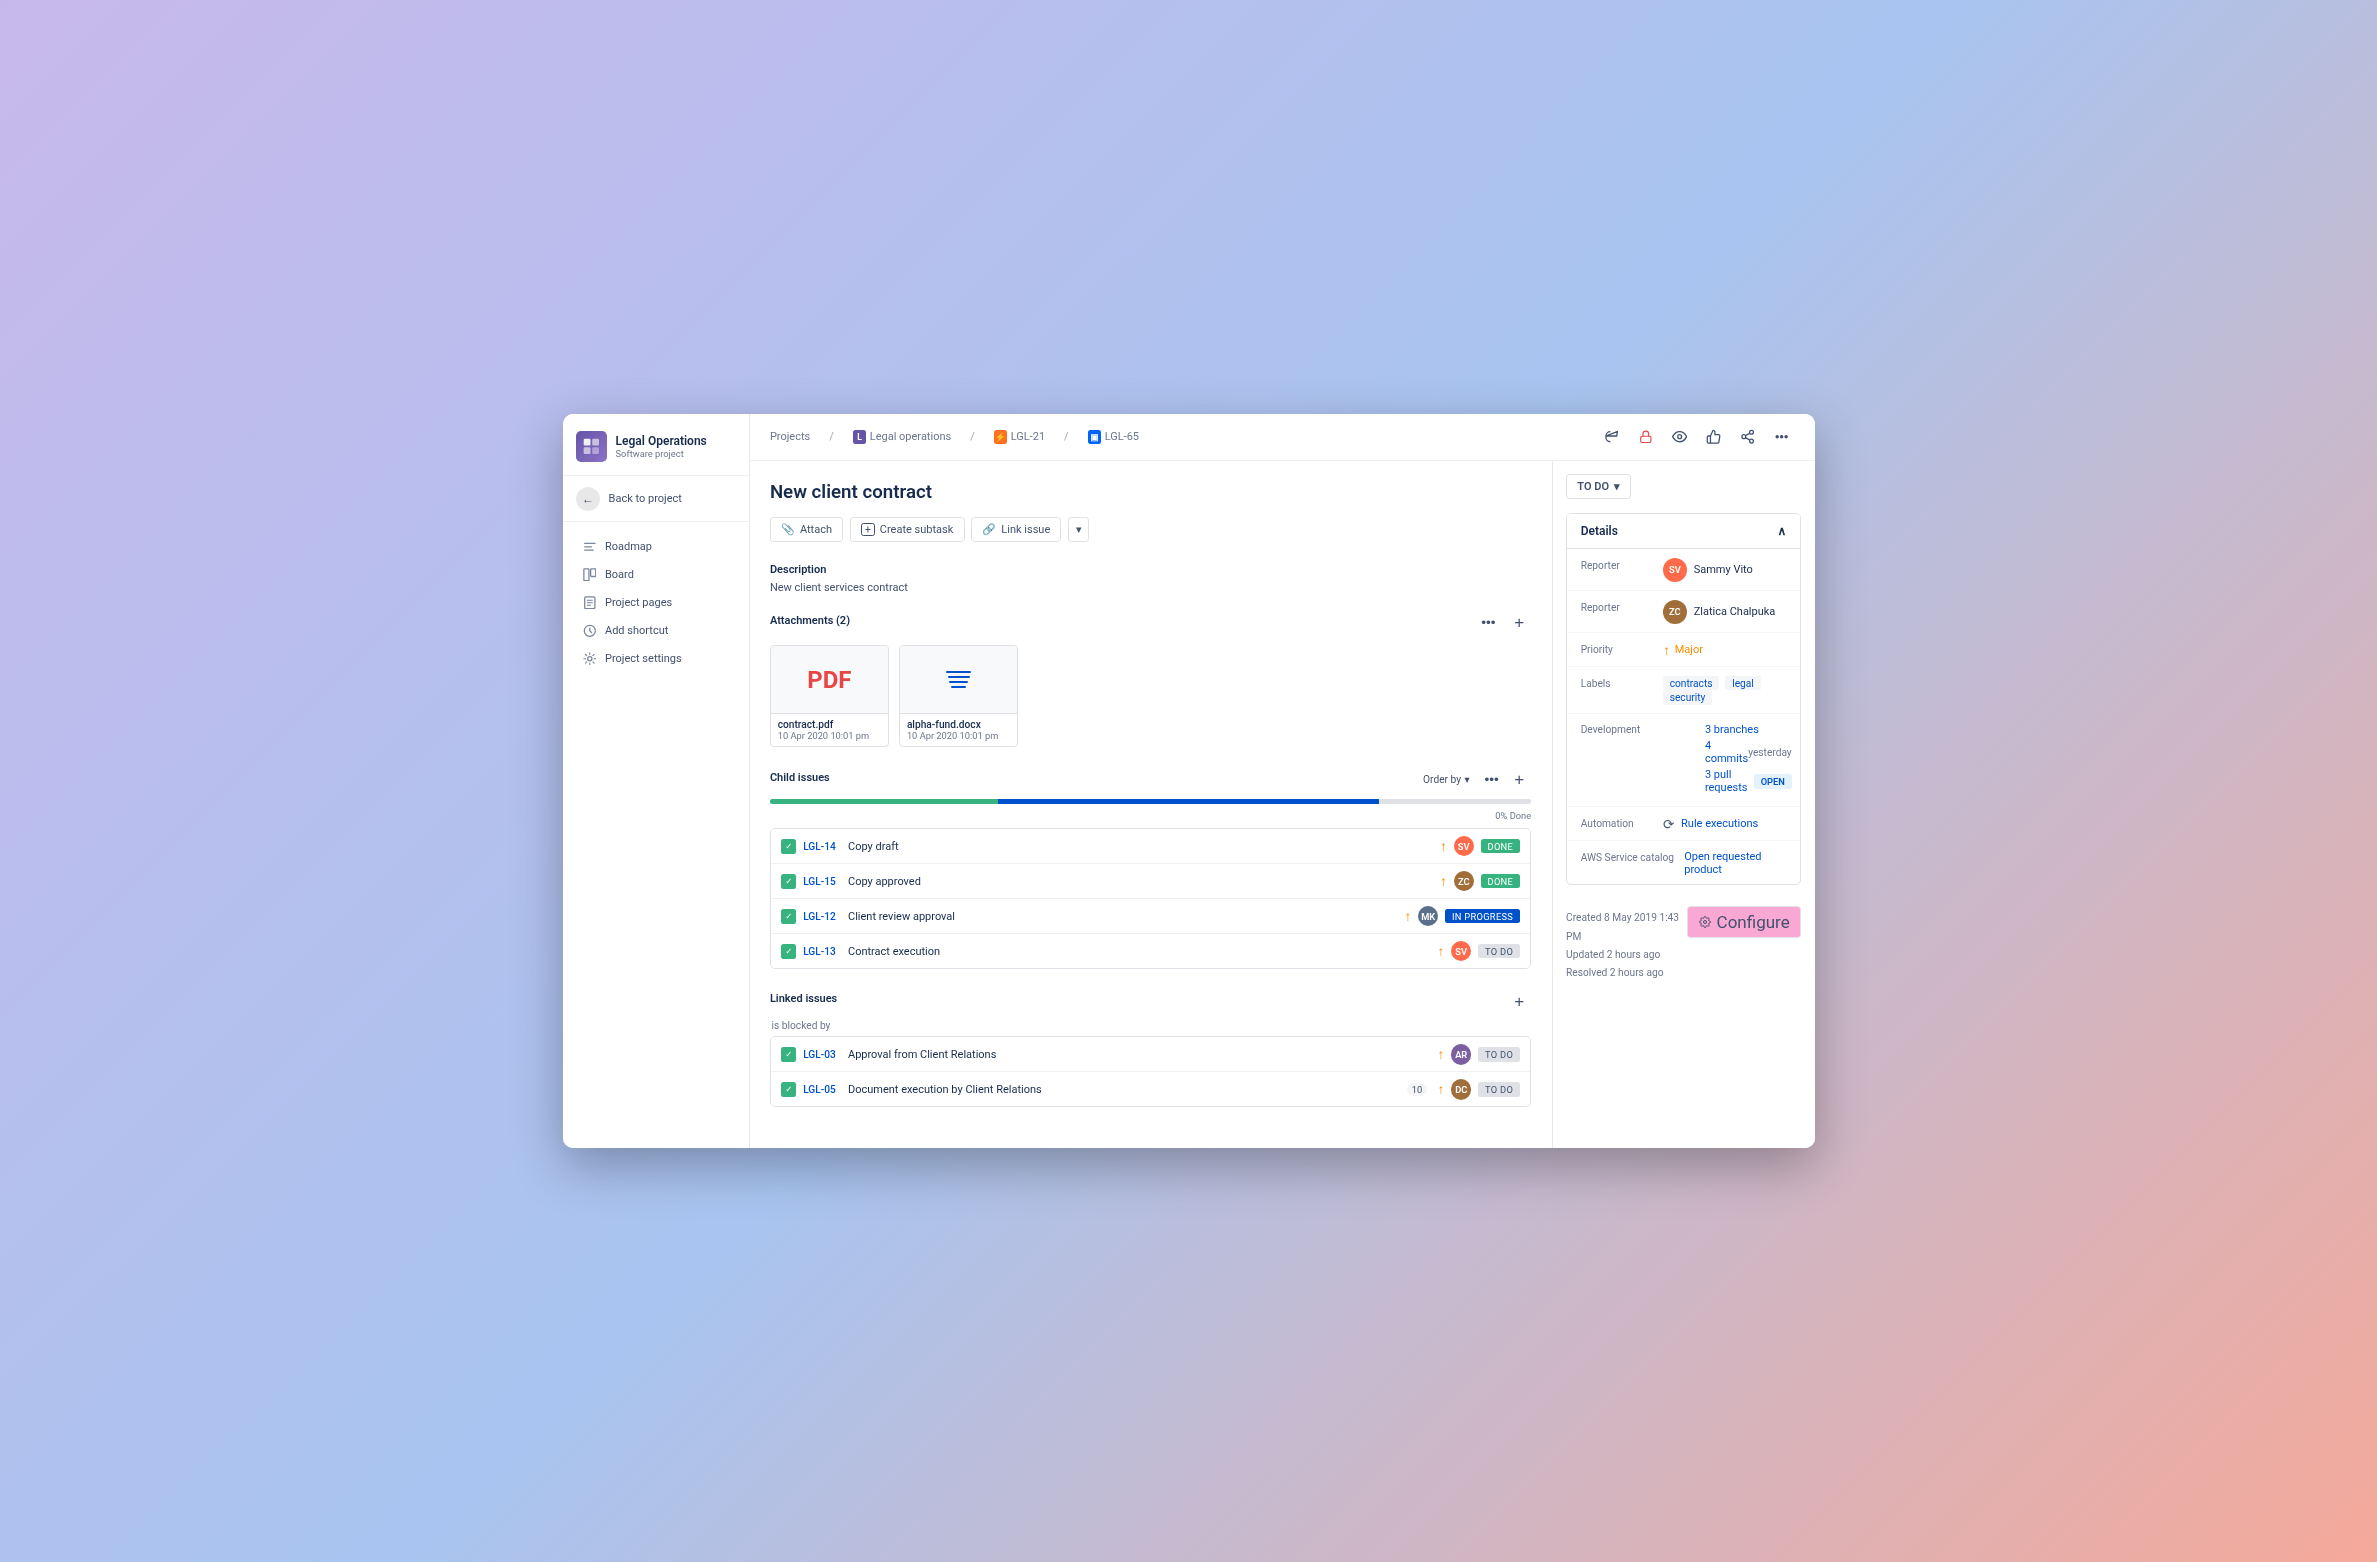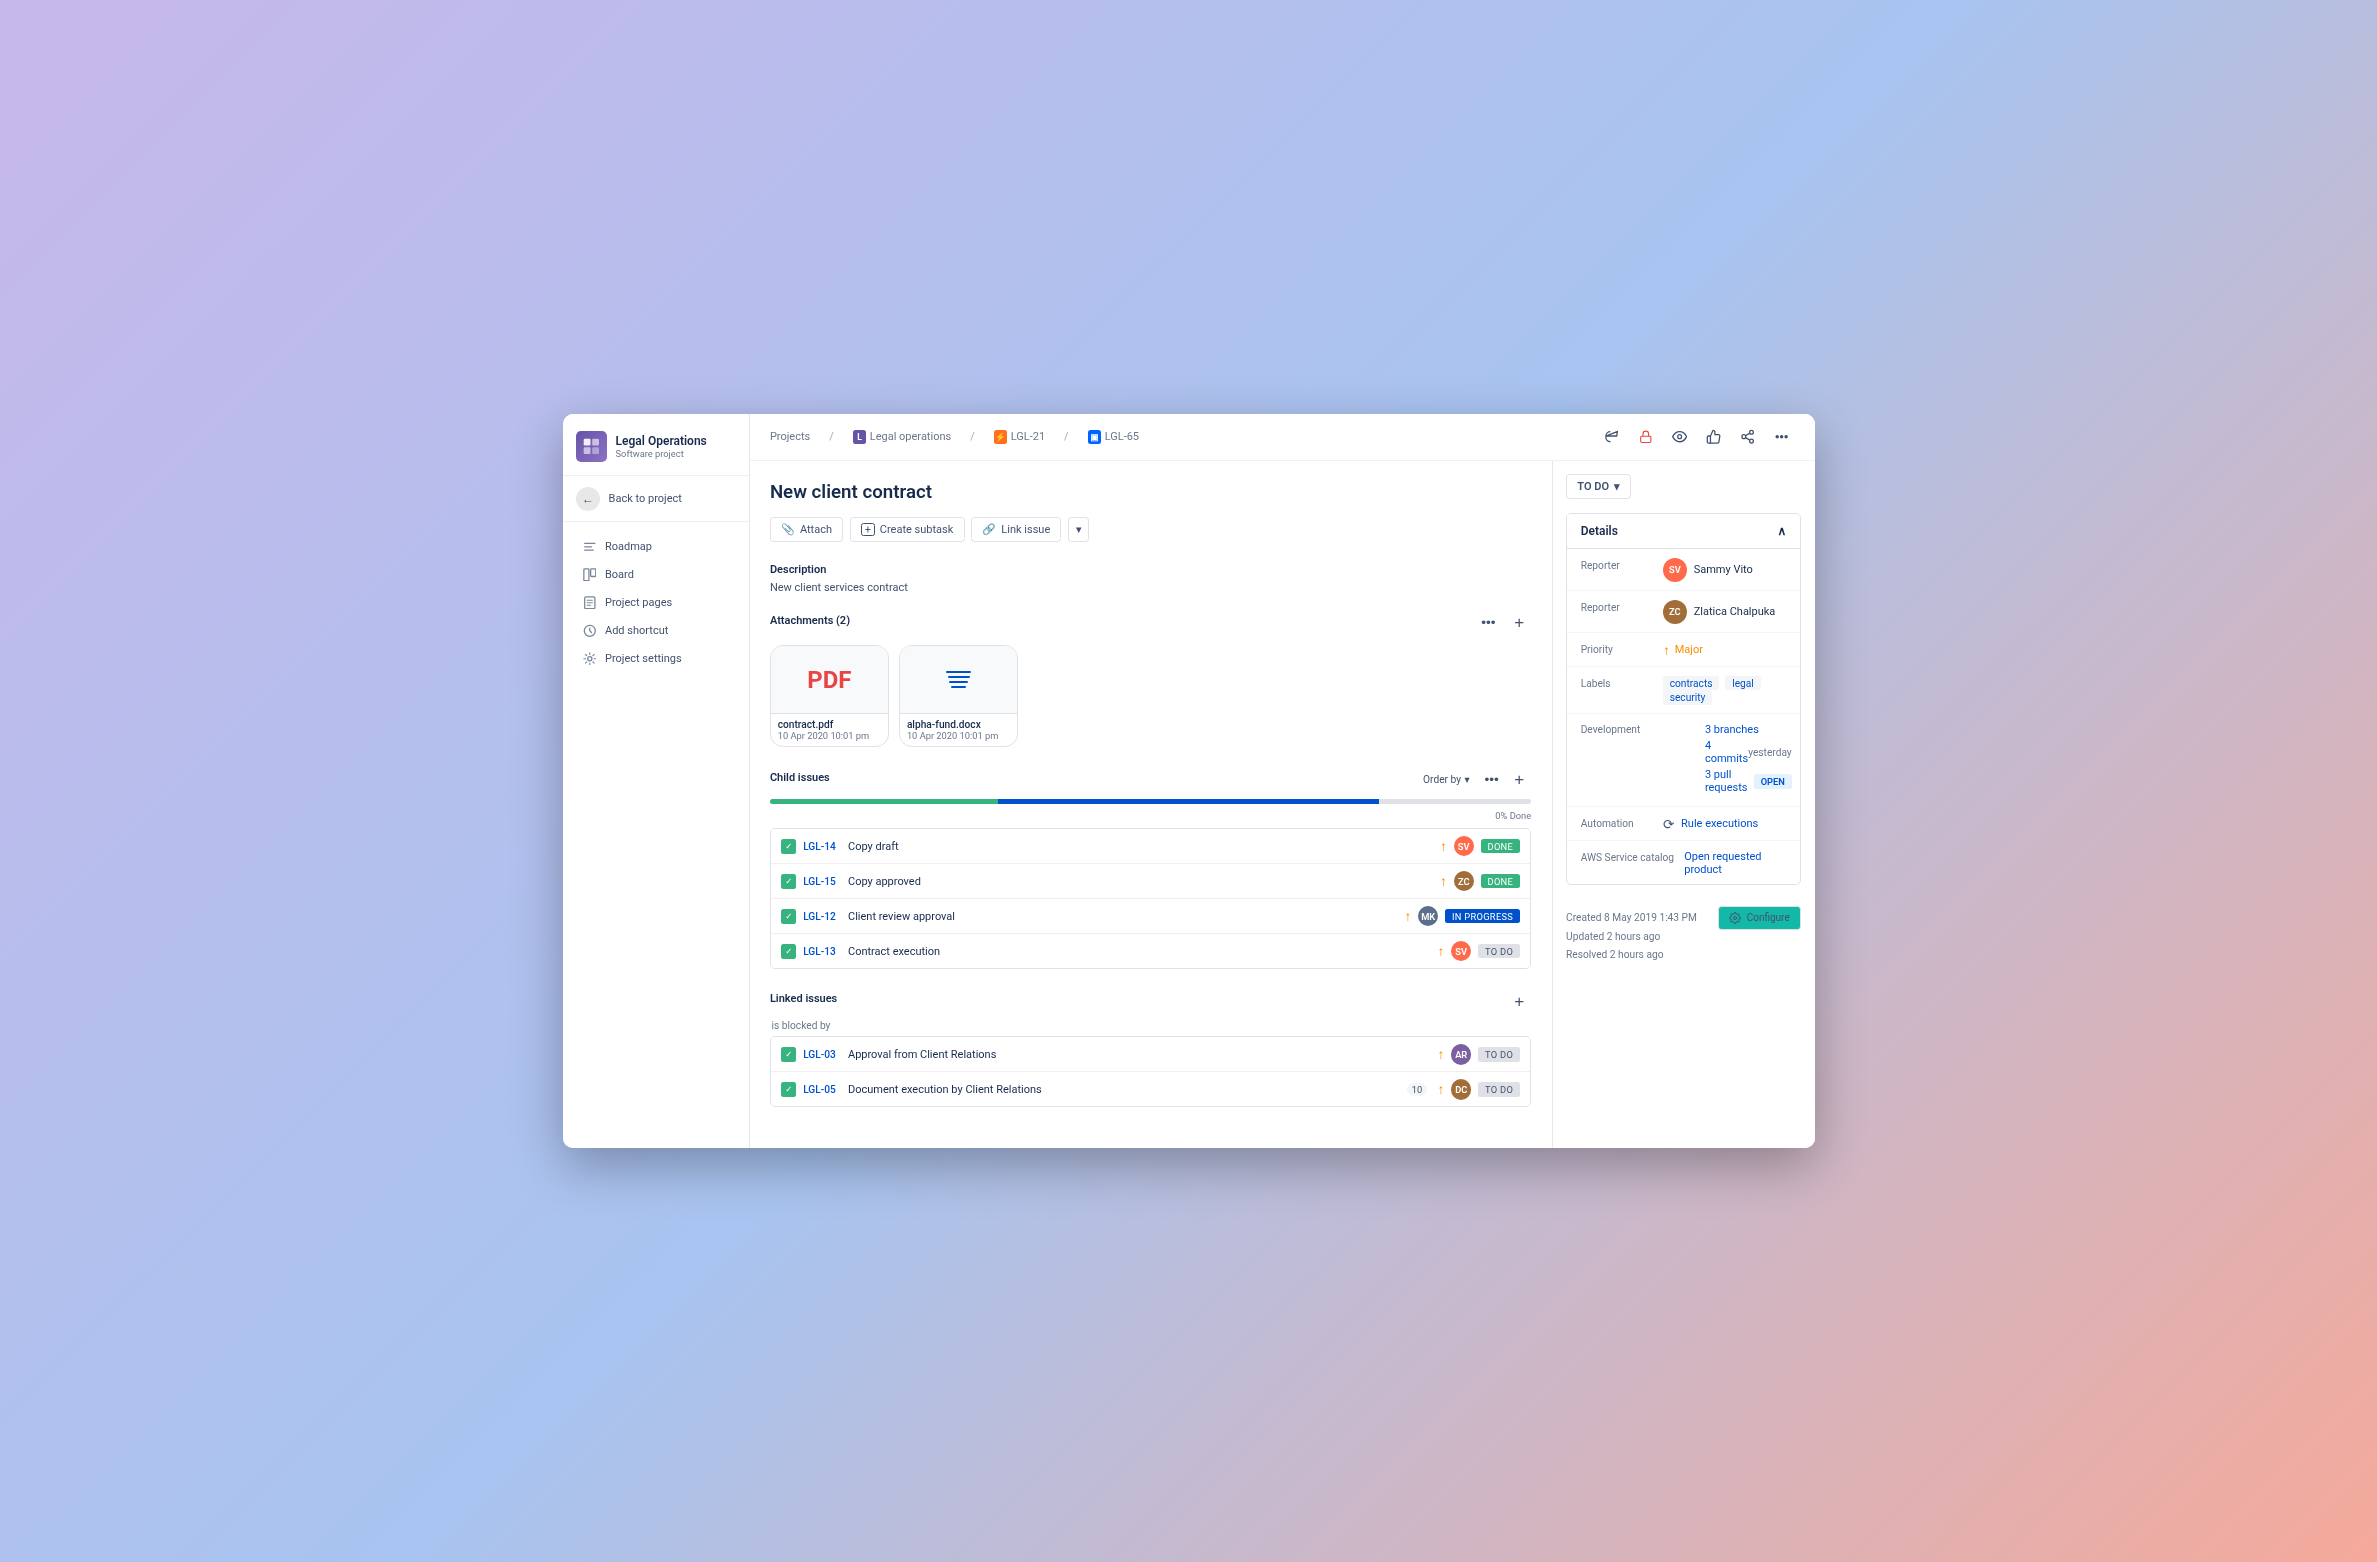--- a/index.html
+++ b/index.html
@@ -249,21 +249,21 @@
     }
     .attachments-grid {
       display: flex;
       gap: 10.2px;
       margin-bottom: 20.4px;
       flex-wrap: wrap;
     }
     .attachment-card {
       width: 119px;
       border: 0.8px solid #dfe1e6;
-      border-radius: 13px;
+      border-radius: 4px;
       overflow: hidden;
       cursor: pointer;
     }
     .attachment-preview {
       height: 68px;
       background: #f8f9fa;
       display: flex;
       align-items: center;
       justify-content: center;
       border-bottom: 0.8px solid #dfe1e6;
@@ -564,23 +564,23 @@
       padding: 10.2px 0;
       line-height: 1.8;
     }
     .configure-btn {
       display: flex;
       align-items: center;
       gap: 6px;
       padding: 5.1px 10.2px;
       border: 0.8px solid #dfe1e6;
       border-radius: 3.4px;
-      background: #14b8a6;
-      color: #42526e;
-      font-size: 10px;
+      background: #f9a8d4;
+      color: #42526e;
+      font-size: 17px;
       cursor: pointer;
       font-family: inherit;
       margin-top: 3.4px;
     }
     
     .av1 { background: #ff6b4a; color: #fff; font-weight: 600; font-size: 9.3px; }
     .av2 { background: #a16e3a; color: #fff; font-weight: 600; font-size: 9.3px; }
     .av3 { background: #5a6f8a; color: #fff; font-weight: 600; font-size: 9.3px; }
     .av4 { background: #7b5fa0; color: #fff; font-weight: 600; font-size: 9.3px; }
   </style>

